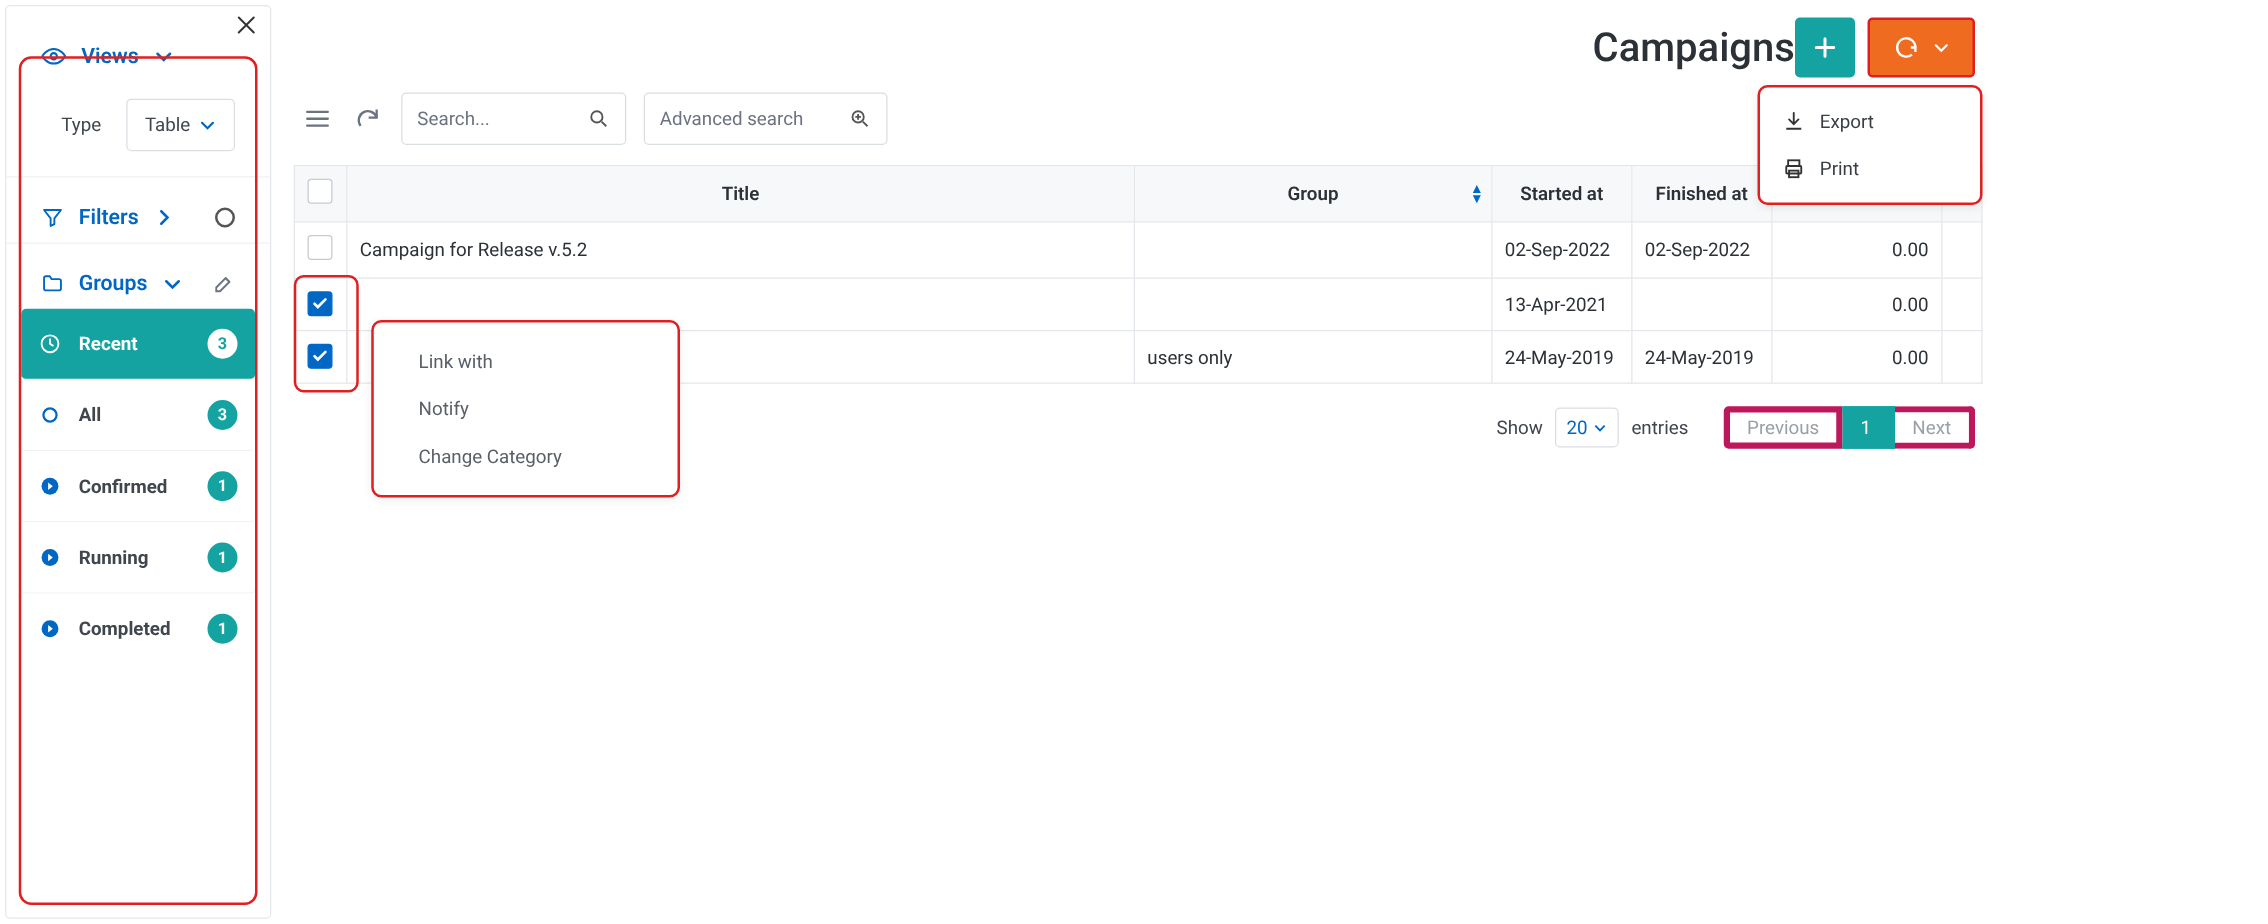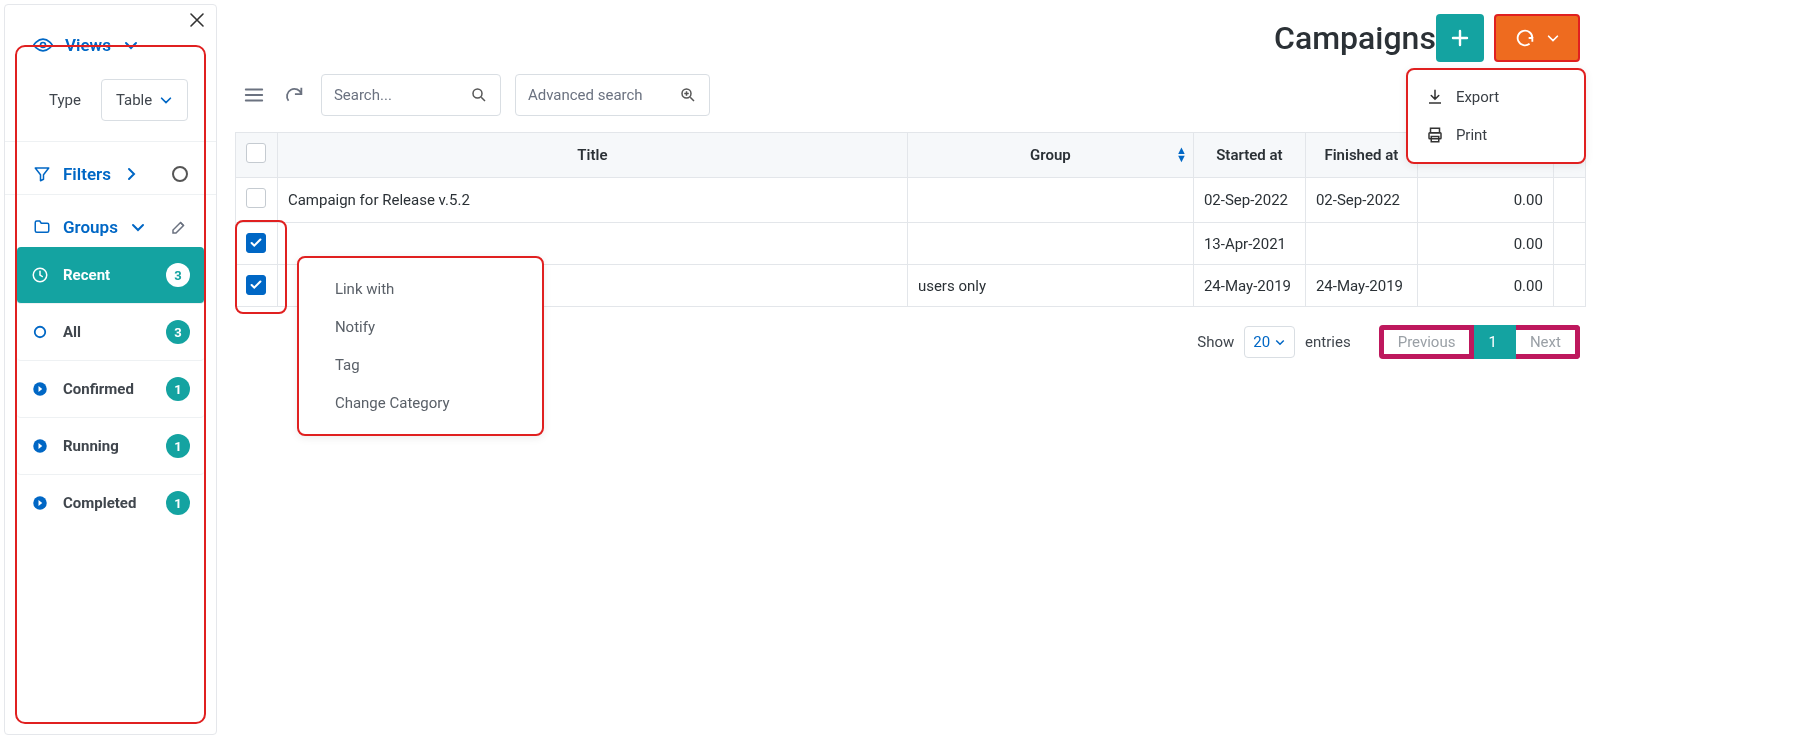--- a/index.html
+++ b/index.html
@@ -478,21 +478,20 @@
               <td></td>
             </tr>
           </tbody>
       </table>
 
       <div class="red-chk-annot" style="left:0px; top:88px; width:52px; height:94px;"></div>
 
       <div class="context-menu" id="context-menu">
           <div class="mi">Link with</div>
           <div class="mi">Notify</div>
-          <div class="mi">Tag</div>
           <div class="mi">Change Category</div>
         </div>
     </div>
 
     <div class="pager">
       <span>Show</span>
       <div class="sel">
         <span>20</span>
         <svg width="12" height="12" viewBox="0 0 16 16">
             <path d="M3 6l5 5 5-5" fill="none" stroke="#0067c5" stroke-width="2"></path>

